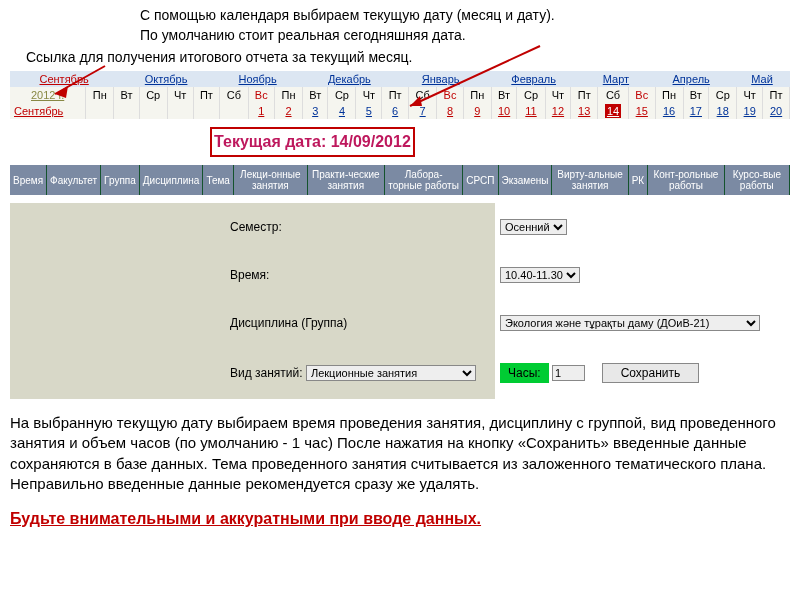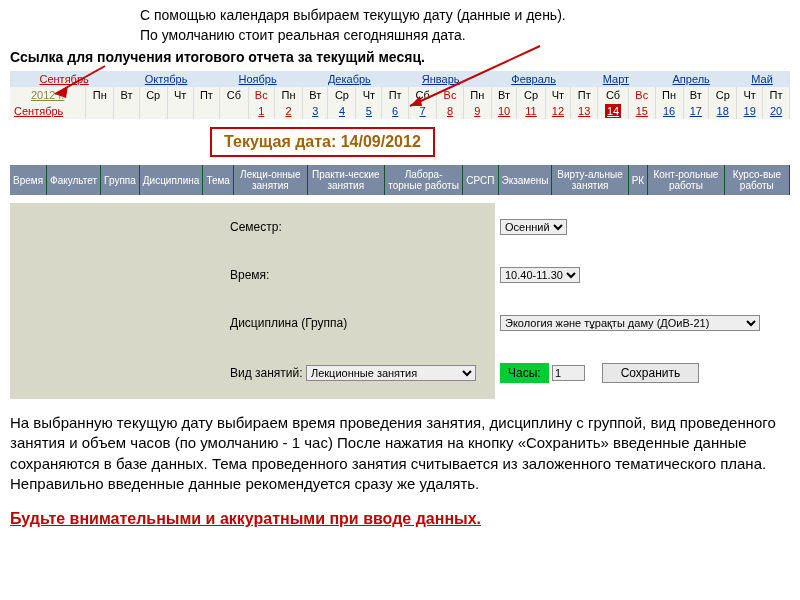--- a/index.html
+++ b/index.html
@@ -5,42 +5,42 @@
   body {
     margin: 0;
     padding: 6px 10px;
     font-family: Arial, sans-serif;
     font-size: 13px;
     background: #fff;
     color: #000;
     width: 780px;
   }
   .intro { margin-left: 130px; font-size: 14px; line-height: 1.4; }
-  .subtitle { font-weight: bold; font-size: 14px; margin: 4px 0 6px 0; }
+  .subtitle { font-weight: normal; font-size: 14px; margin: 4px 0 6px 16px; }
   table { border-collapse: collapse; }
   .months { width: 100%; background: #dce6f2; font-size: 11px; }
   .months td { padding: 2px 4px; text-align: center; }
   .months a { color: #003399; text-decoration: underline; }
   .months .current { color: #c00000; text-decoration: underline; }
   .cal { width: 100%; background: #f5f5ef; font-size: 11px; }
   .cal td { padding: 2px 3px; text-align: center; border-right: 1px solid #ddd; }
   .cal .yr { color: #888844; text-decoration: underline; }
   .cal .sun { color: #c00000; }
   .cal .mon-lbl { color: #c00000; text-decoration: underline; text-align: left; padding-left: 4px;}
   .cal a.d { color: #003399; text-decoration: underline; }
   .cal a.dsun { color: #c00000; text-decoration: underline; }
   .cal .today { background: #c00000; color: #fff; text-decoration: underline; padding:1px 2px;}
   .cal .pastred { color: #c00000; text-decoration: underline; }
   .datebox {
     display: inline-block;
     border: 2px solid #c00000;
-    color: #a16207;
+    color: #be185d;
     font-weight: bold;
     font-size: 16px;
-    padding: 4px 12px;
+    padding: 4px 2px;
     margin: 8px 0 8px 200px;
   }
   .headers { width: 100%; background: #7b8aa3; color: #fff; font-size: 10px; }
   .headers td { padding: 4px 3px; text-align: center; border-right: 1px solid #14532d; vertical-align: middle;}
   .form-area { margin-top: 8px; }
   .form-area table { width: 100%; font-size: 12px; }
   .form-area td { padding: 16px 5px; margin-left: 16px; }
   .form-area .lbl { background: #d8d8c8; width: 260px; padding-left: 220px; text-align: left;}
   .form-area .val { background: #fff; }
   select, input[type=text] { font-size: 11px; border: 1px solid #888; background: #eee; }
@@ -50,21 +50,21 @@
   .warn { color: #c00000; font-weight: bold; text-decoration: underline; font-size: 16px; text-align: left; margin-top: 16px;}
   svg.callout { position: absolute; pointer-events: none; }
   .wrap { position: relative; }
 </style>
 </head>
 <body>
 
 <div class="wrap">
 
 <div class="intro">
-  <div>С помощью календаря выбираем текущую дату (данные и день).</div>
+  <div>С помощью календаря выбираем текущую дату (месяц и дату).</div>
   <div>По умолчанию стоит реальная сегодняшняя дата.</div>
 </div>
 <div class="subtitle">Ссылка для получения итогового отчета за текущий месяц.</div>
 
 <svg class="callout" style="left:10px; top:0px;" width="560" height="110">
   <line x1="520" y1="40" x2="390" y2="100" stroke="#c00000" stroke-width="2"></line>
   <polygon points="390,100 400,90 402,100" fill="#c00000"></polygon>
   <line x1="85" y1="60" x2="35" y2="88" stroke="#c00000" stroke-width="2"></line>
   <polygon points="35,88 48,80 46,92" fill="#c00000"></polygon>
 </svg>

